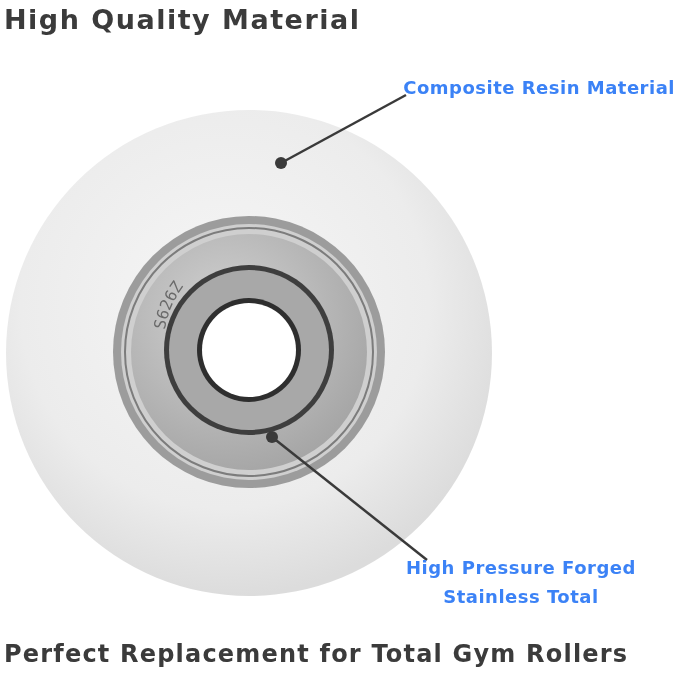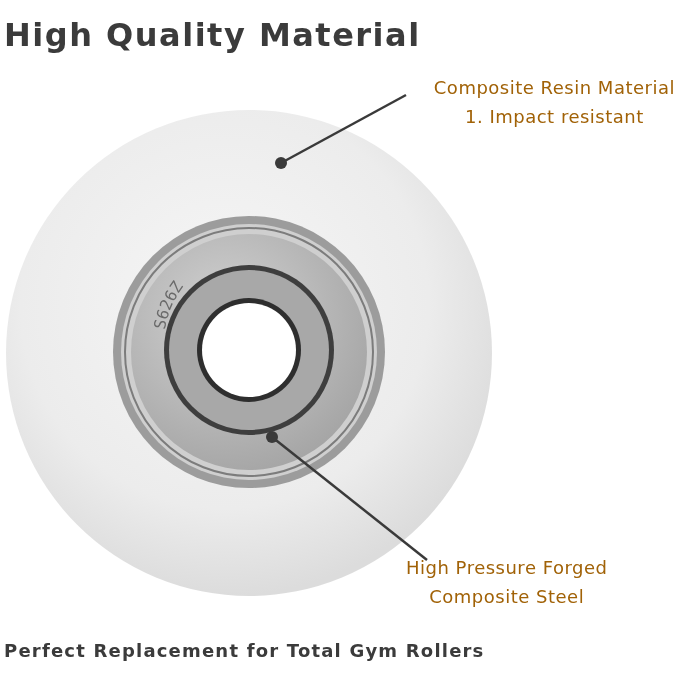--- a/index.html
+++ b/index.html
@@ -1,23 +1,23 @@
 <!DOCTYPE html>
 <html><head>
 <meta charset="utf-8">
 <style>
   html, body { margin: 0; padding: 0; background: #ffffff; }
   body { width: 679px; height: 680px; position: relative; overflow: hidden;
          font-family: "DejaVu Sans", "Liberation Sans", sans-serif; color: #3a3a3a; }
-  .title { position: absolute; left: 4px; top: 16px; font-size: 32px; font-weight: bold;
+  .title { position: absolute; left: 4px; top: 4px; font-size: 27px; font-weight: bold;
            letter-spacing: 1.5px; color: #3b3b3b; white-space: nowrap; }
-  .footer { position: absolute; left: 4px; top: 640px; font-size: 18px; font-weight: bold;
+  .footer { position: absolute; left: 4px; top: 640px; font-size: 24px; font-weight: bold;
             letter-spacing: 1.2px; color: #3b3b3b; white-space: nowrap; }
-  .callout { position: absolute; font-size: 18px; color: #a16207; text-align: center;
-             line-height: 29px; white-space: nowrap; letter-spacing: 0.5px; }
+  .callout { position: absolute; font-size: 18px; color: #3b82f6; text-align: center;
+             line-height: 29px; white-space: nowrap; letter-spacing: 0.5px; font-weight: bold; }
   .callout-top { right: 4px; top: 73px; }
   .callout-bottom { left: 406px; top: 553px; }
   svg.product { position: absolute; left: 0; top: 0; }
 </style>
 </head>
 <body>
 
 <div class="title">High Quality Material</div>
 
 <svg class="product" width="679" height="680" viewBox="0 0 679 680">
@@ -50,21 +50,20 @@
   </text>
 
   <line x1="281" y1="163" x2="406" y2="95" stroke="#3a3a3a" stroke-width="2.5"></line>
   <circle cx="281" cy="163" r="6" fill="#3a3a3a"></circle>
   <line x1="272" y1="437" x2="427" y2="560" stroke="#3a3a3a" stroke-width="2.5"></line>
   <circle cx="272" cy="437" r="6" fill="#3a3a3a"></circle>
 </svg>
 
 <div class="callout callout-top">
   <div>Composite Resin Material</div>
-  <div>1. Impact resistant</div>
 </div>
 
 <div class="callout callout-bottom">
   <div>High Pressure Forged</div>
-  <div>Composite Steel</div>
+  <div>Stainless Total</div>
 </div>
 
 <div class="footer">Perfect Replacement for Total Gym Rollers</div>
 
 </body></html>

